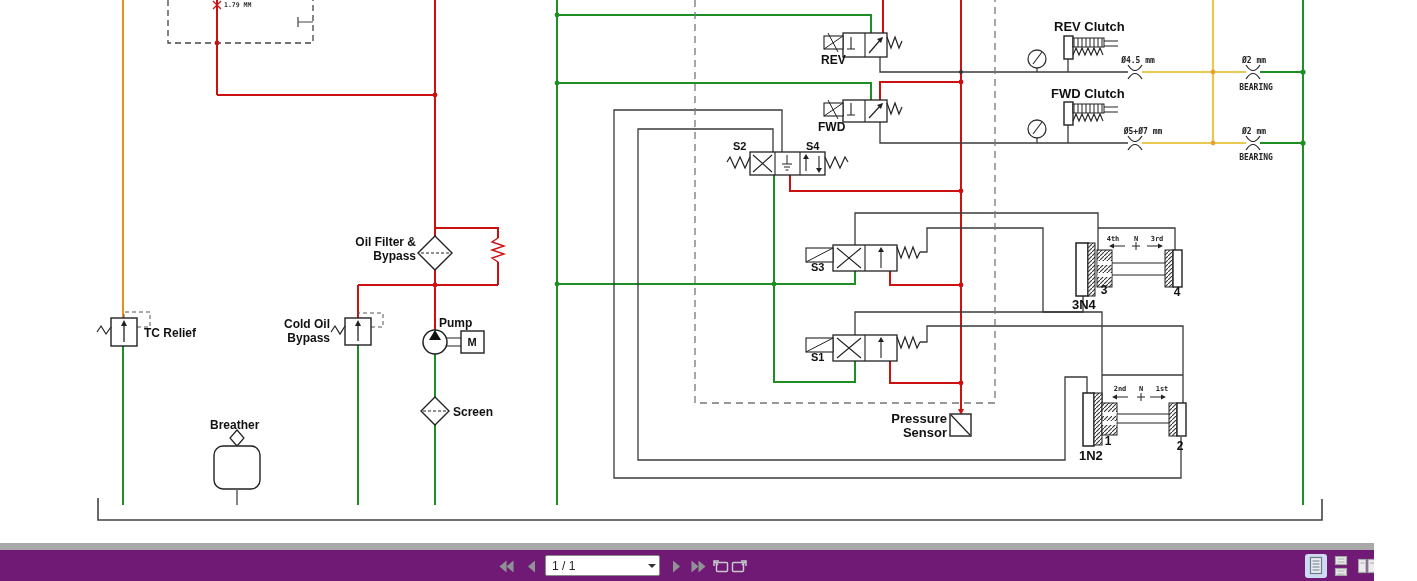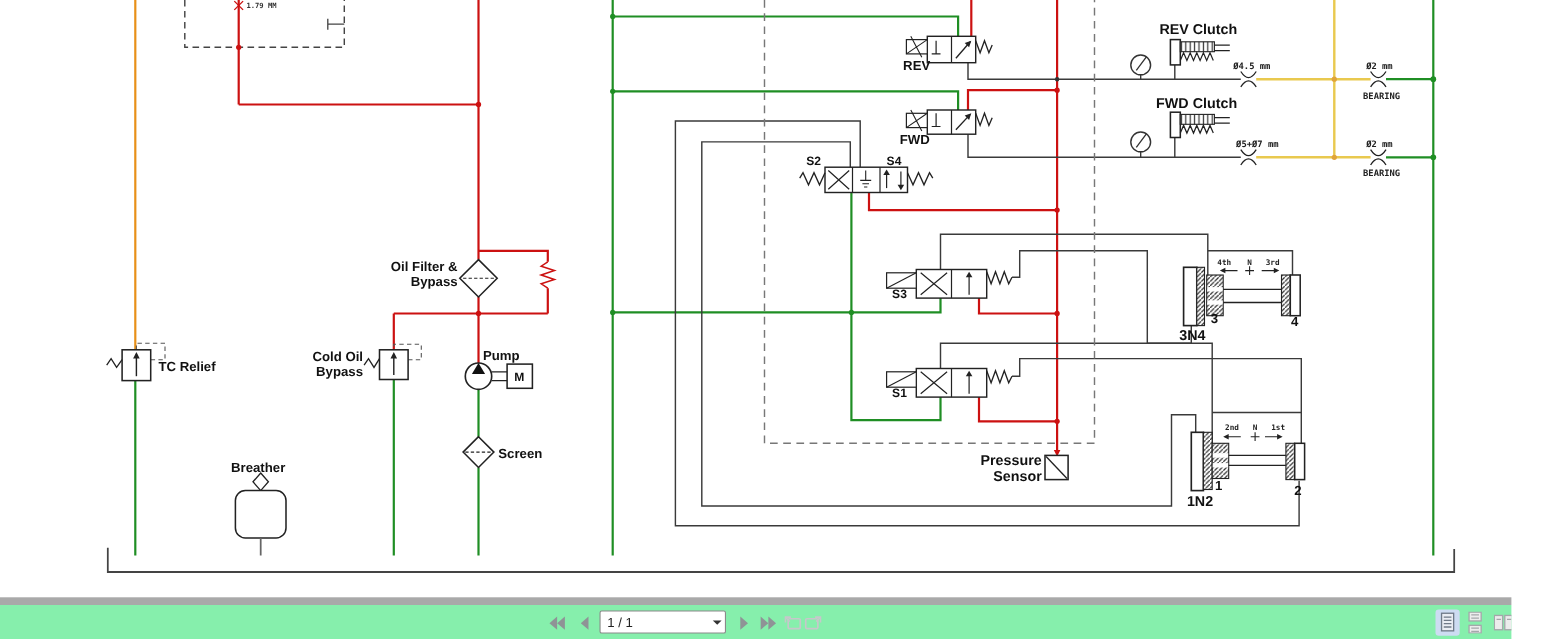--- a/index.html
+++ b/index.html
@@ -7,21 +7,21 @@
          font-family:"Liberation Sans",sans-serif;}
   svg text{user-select:none;}
   .b11{font:bold 11px "Liberation Sans",sans-serif;fill:#111;}
   .b12{font:bold 12px "Liberation Sans",sans-serif;fill:#111;}
   .b13{font:bold 13px "Liberation Sans",sans-serif;fill:#111;}
   .pos{font:bold 12px "Liberation Sans",sans-serif;fill:#111;}
   .m8{font:bold 8px "DejaVu Sans Mono",monospace;fill:#222;}
   .m7{font:bold 7px "DejaVu Sans Mono",monospace;fill:#222;}
   .m65{font:bold 6.5px "DejaVu Sans Mono",monospace;fill:#333;}
   .divider{position:absolute;left:0;top:543px;width:1417px;height:7px;background:#a9a9a9;}
-  .toolbar{position:absolute;left:0;top:550px;width:1417px;height:31px;background:#86efac;}
+  .toolbar{position:absolute;left:0;top:550px;width:1417px;height:31px;background:#701a75;}
   .tb-btn{position:absolute;top:8px;width:20px;height:16px;border:none;background:transparent;
           padding:0;margin:0;cursor:pointer;display:flex;align-items:center;justify-content:center;}
   .page-combo{position:absolute;left:545px;top:5px;width:113px;height:19px;background:#fff;
               border:1px solid #8a8a8a;border-radius:2px;display:flex;align-items:center;}
   .page-combo input{flex:1;border:none;outline:none;font:12px "Liberation Sans",sans-serif;
                     color:#222;padding:0 0 0 6px;background:transparent;width:80px;}
   .combo-arrow{width:14px;height:100%;display:flex;align-items:center;justify-content:center;cursor:pointer;}
   .combo-arrow i{width:0;height:0;border-left:4px solid transparent;border-right:4px solid transparent;
                  border-top:4px solid #333;display:block;}
   .layout-tile{position:absolute;top:4px;width:22px;height:24px;border-radius:3px;

